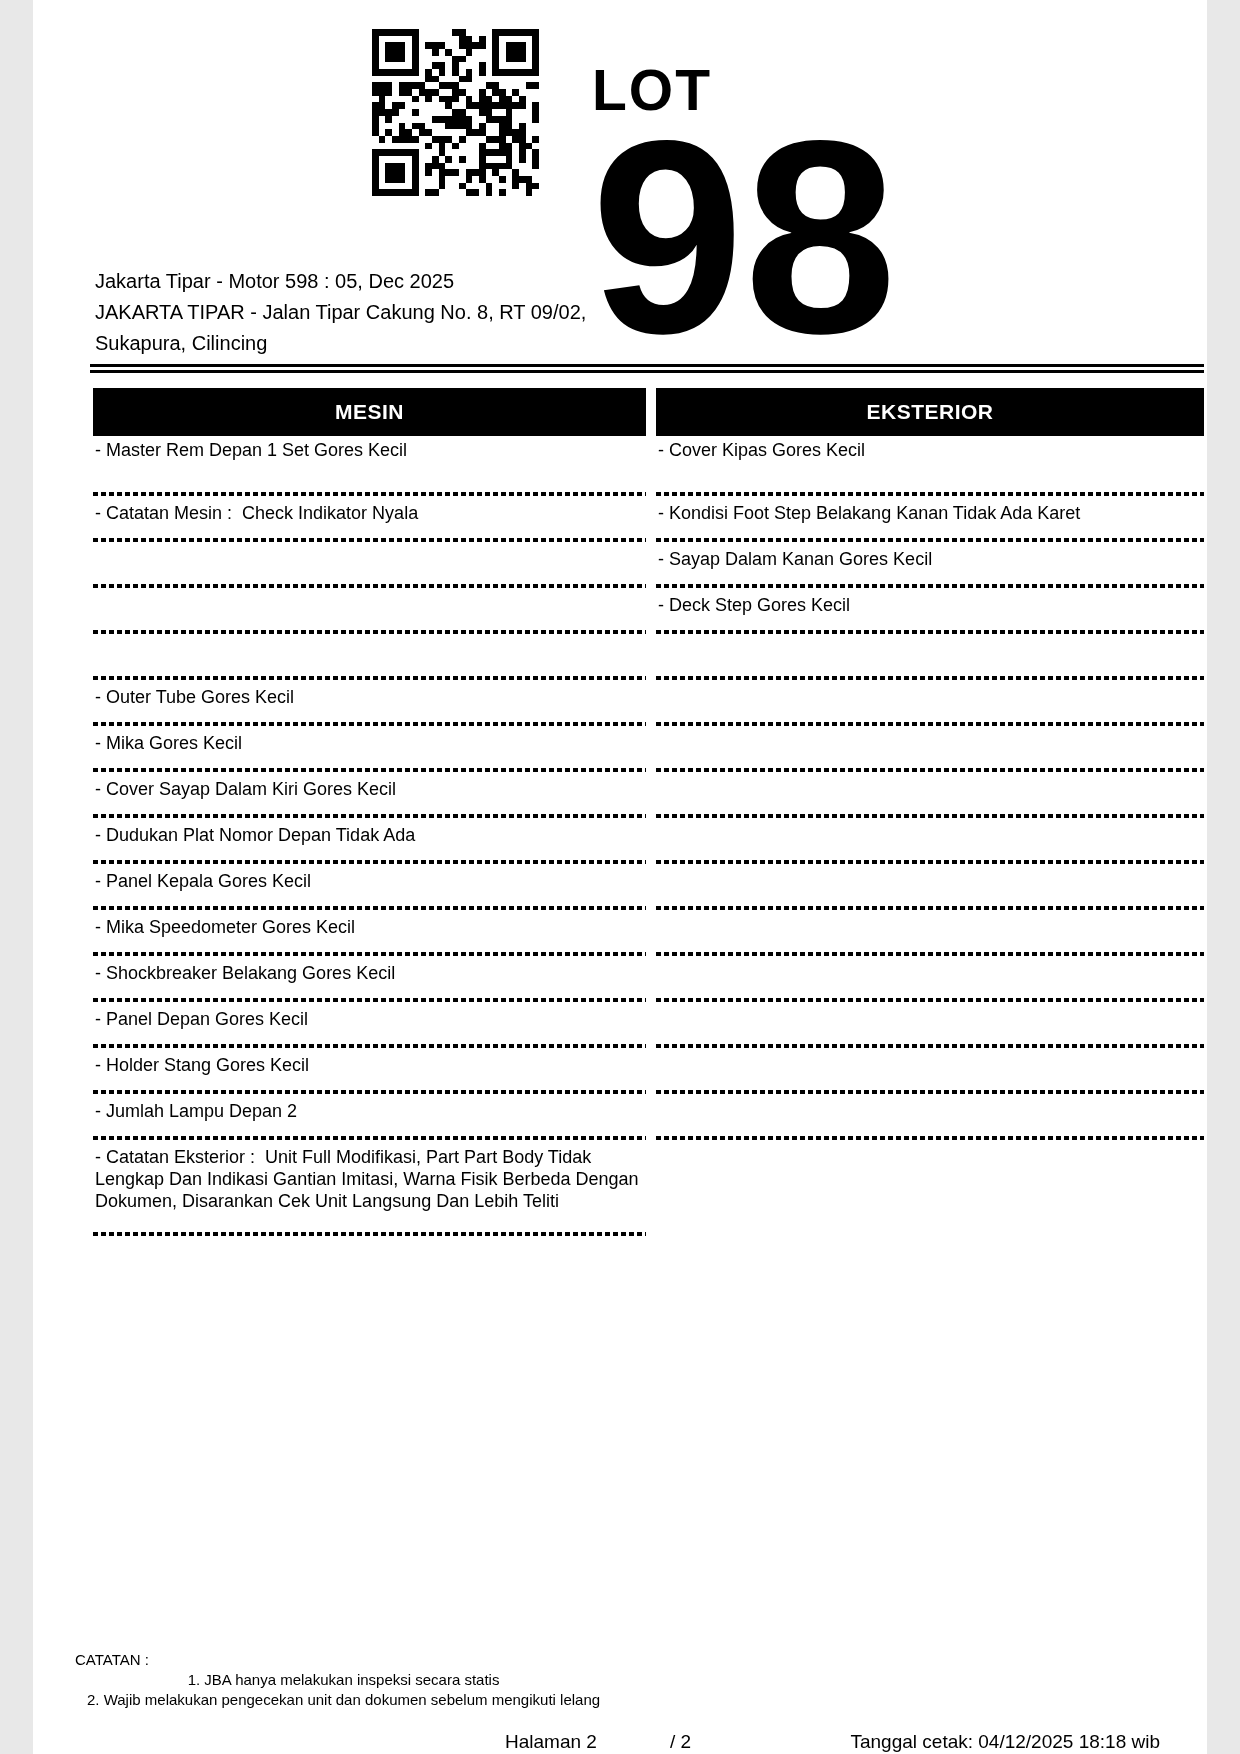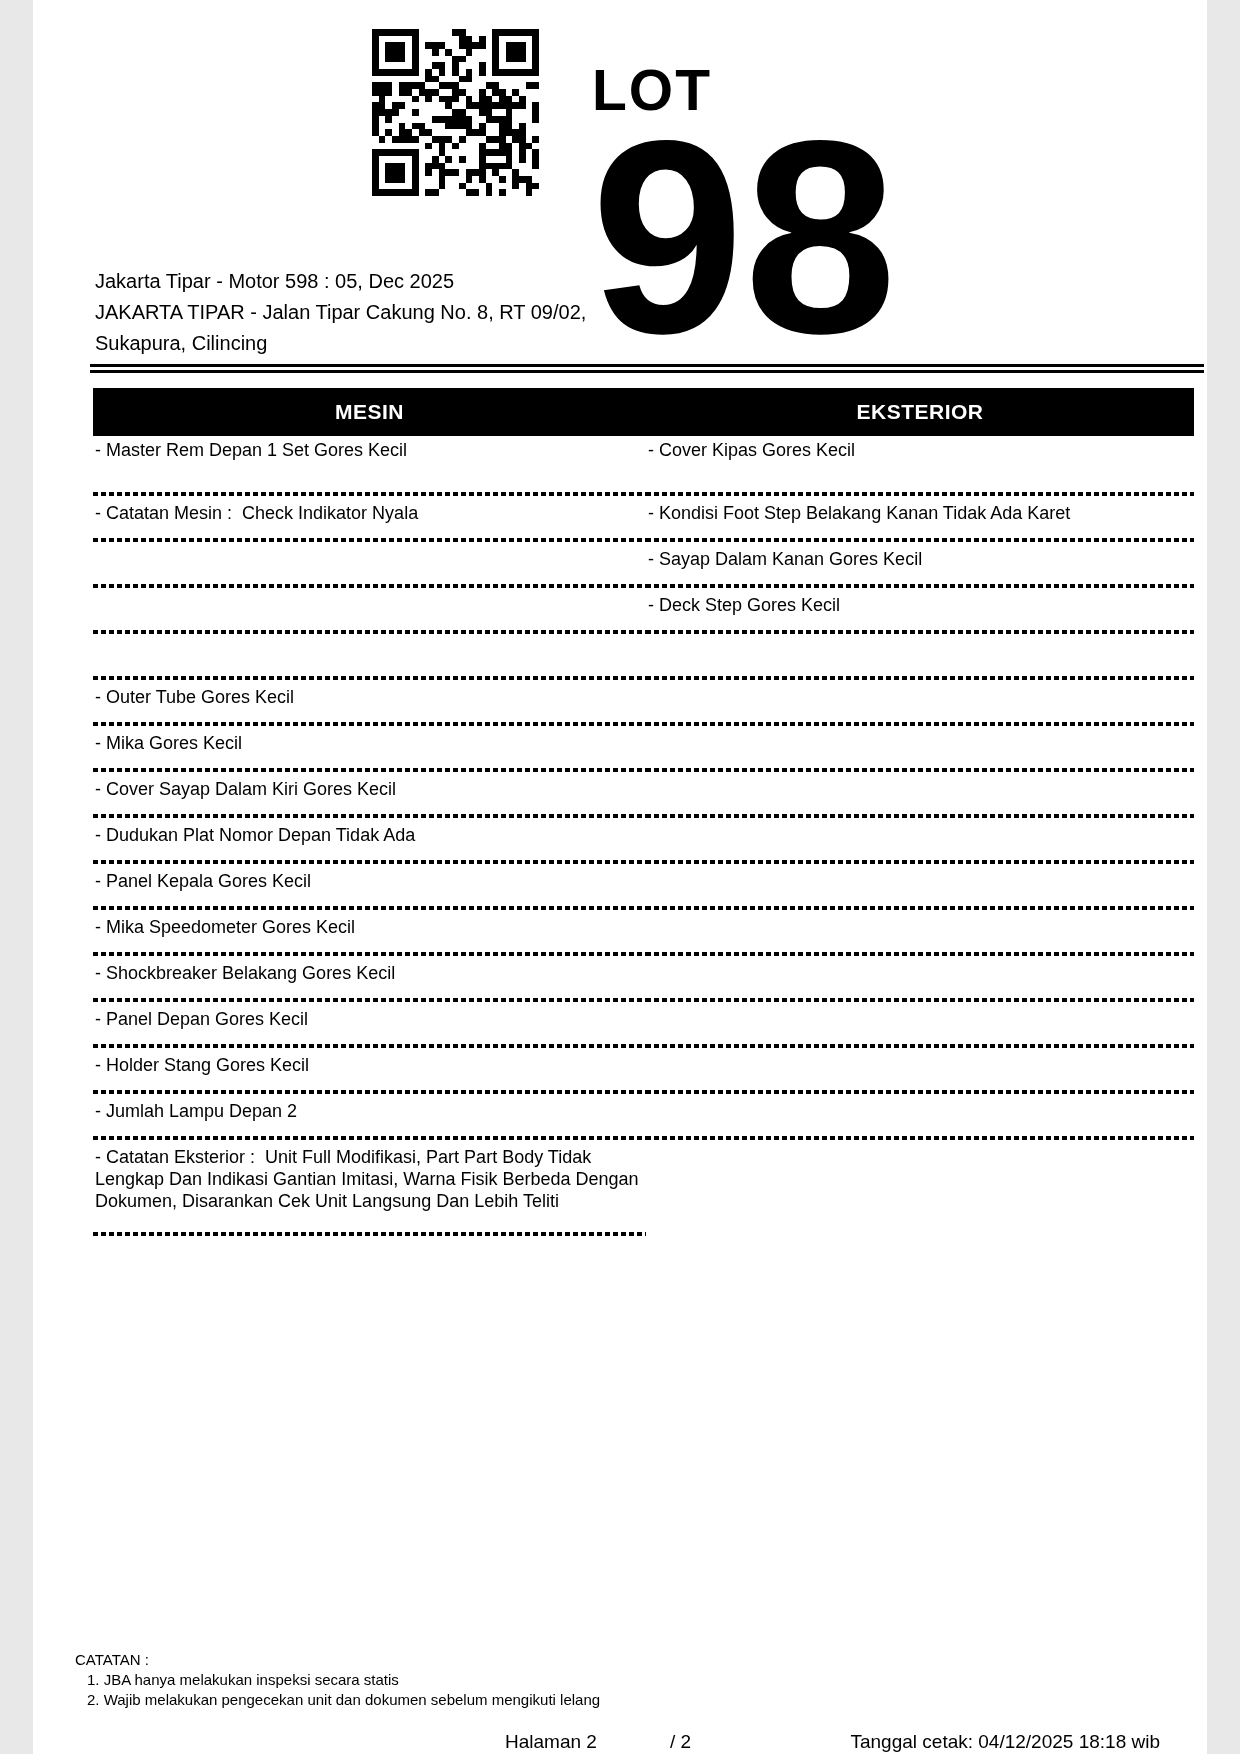--- a/index.html
+++ b/index.html
@@ -23,20 +23,21 @@
     font-size:20px; line-height:31px;
   }
   .rule {
     position:absolute; left:57px; top:364px; width:1114px; height:3px;
     border-top:3px solid #000; border-bottom:3px solid #000;
   }
   .cond-table {
     position:absolute; left:60px; top:388px; width:1111px;
     display:grid;
     grid-template-columns:553px 548px;
+    column-gap:10px;
     grid-template-rows:48px 60px repeat(14, 46px) 96px;
   }
   .hdr {
     background:#000; color:#fff; font-weight:bold; font-size:21px;
     letter-spacing:0.5px;
     display:flex; align-items:center; justify-content:center;
   }
   .cell {
     position:relative; font-size:18px; line-height:21px;
     padding:7px 4px 0 2px; white-space:pre-wrap;
@@ -45,21 +46,21 @@
   .cell::after {
     content:""; position:absolute; left:0; right:0; bottom:0; height:4px;
     background:repeating-linear-gradient(90deg, #000 0 5px, transparent 5px 8px);
   }
   .cell.r-first { padding-top:4px; }
   .cell.r-tall  { padding-top:6px; line-height:22px; }
   .notes {
     position:absolute; left:42px; top:1650px;
     font-size:15px; line-height:20px;
   }
-  .notes .ni { margin-left:12px; }
+  .notes .ni { margin-left:12px;text-align:center; }
   .pg        { position:absolute; left:472px; top:1731px; font-size:19px; }
   .pgtot     { position:absolute; left:637px; top:1731px; font-size:19px; }
   .printdate { position:absolute; right:47px; top:1731px; font-size:19px; }
 </style>
 </head>
 <body>
 
 <div class="page">
 
   <svg id="qr" class="qr" viewBox="0 0 25 25" shape-rendering="crispEdges" fill="#000">

